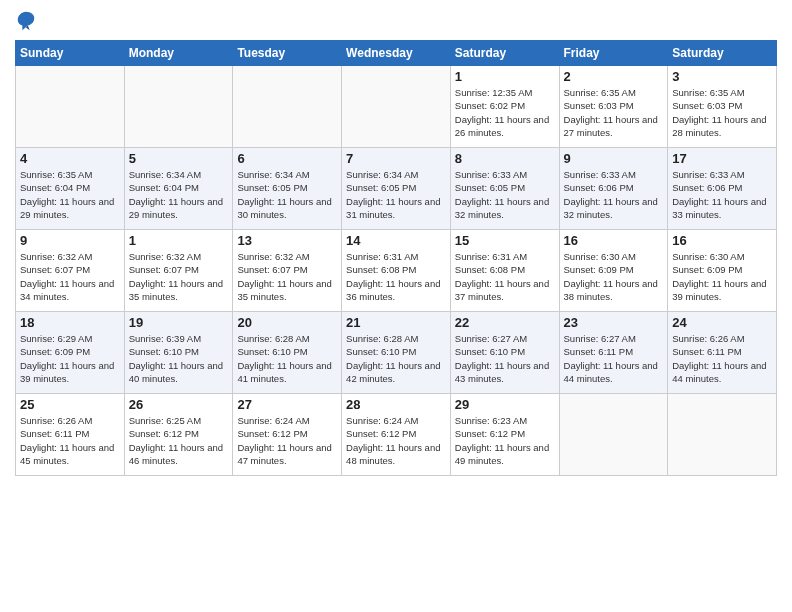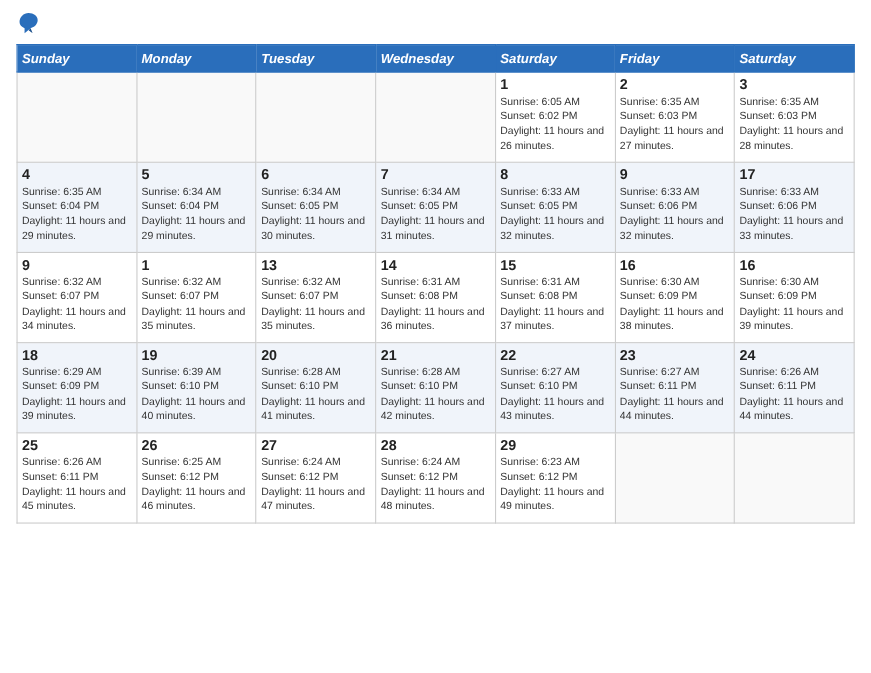--- a/index.html
+++ b/index.html
@@ -55,21 +55,20 @@
       table-layout: fixed;
     }
     .calendar th {
       background: #2a6ebb;
       color: #fff;
       font-size: 12px;
       font-weight: bold;
       padding: 5px 4px;
       border: 1px solid #2a6ebb;
       text-align: left;
-      font-style: italic;
     }
     .calendar td {
       border: 1px solid #ccc;
       vertical-align: top;
       padding: 3px 4px;
       height: 82px;
       font-size: 10px;
       color: #333;
       background: #fff;
     }
@@ -126,21 +125,21 @@
         </tr>
     </thead>
     <tbody id="calendar-body">
     <tr>
           <td class="empty"></td>
           <td class="empty"></td>
           <td class="empty"></td>
           <td class="empty"></td>
           <td>
             <span class="day-num">1</span>
-            <div class="day-info">Sunrise: 6:05 AM
+            <div class="day-info">Sunrise: 12:35 AM
 Sunset: 6:02 PM
 Daylight: 11 hours and 26 minutes.</div>
           </td>
           <td>
             <span class="day-num">2</span>
             <div class="day-info">Sunrise: 6:35 AM
 Sunset: 6:03 PM
 Daylight: 11 hours and 27 minutes.</div>
           </td>
           <td>

